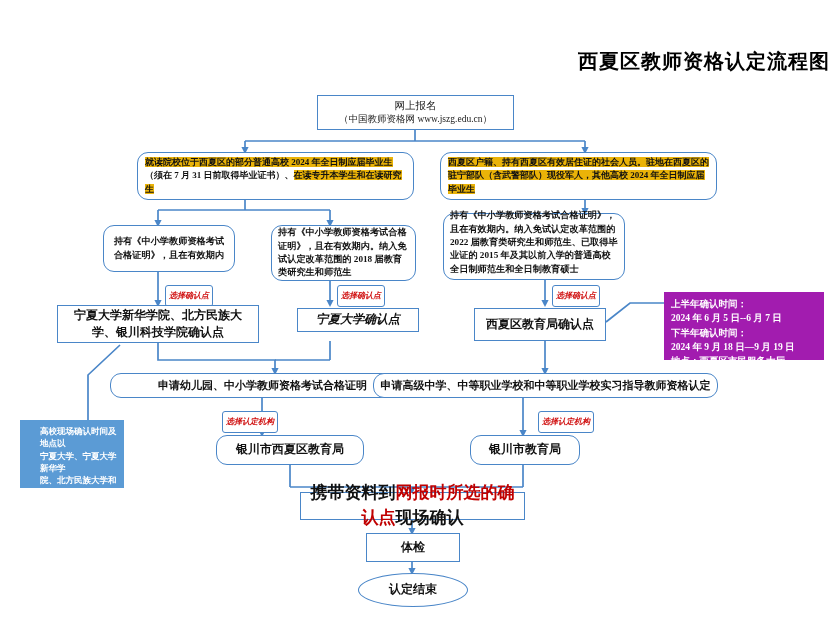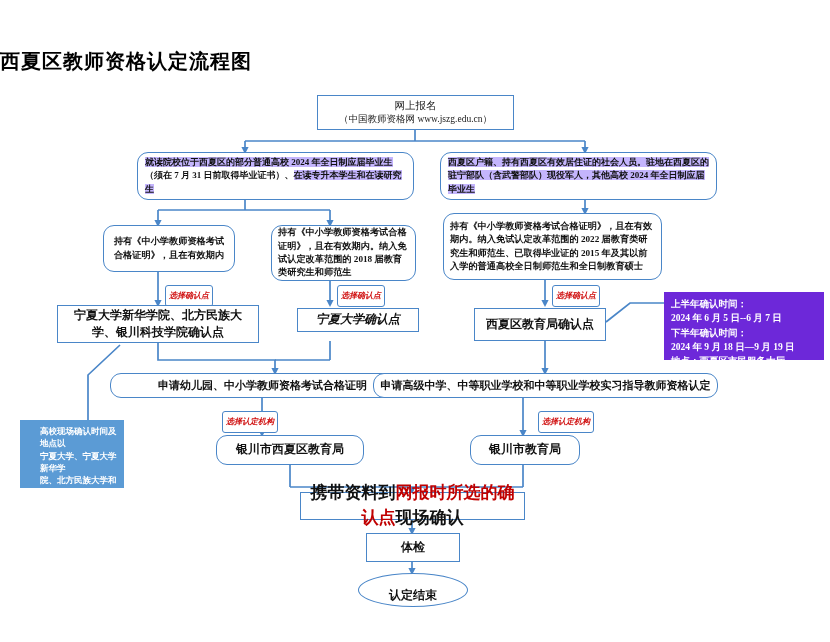--- a/index.html
+++ b/index.html
@@ -11,43 +11,43 @@
   }
   #stage{position:relative;width:830px;height:642px;}
   svg#wires{position:absolute;left:0;top:0;width:830px;height:642px;pointer-events:none;}
 
   .node{position:absolute;box-sizing:border-box;display:flex;align-items:center;
         justify-content:center;text-align:center;border:1px solid #4a86c8;
         background:#ffffff;color:#111;line-height:1.45;}
   .node .inner{padding:2px 6px;width:100%;}
   .rounded{border-radius:11px;}
 
-  .title{position:absolute;left:0;top:48px;width:830px;text-align:left;
+  .title{position:absolute;left:0;top:48px;width:830px;text-align:right;
          font-size:20px;font-weight:bold;letter-spacing:1px;color:#000;}
 
   .start-box{font-size:10.5px;color:#1a1a1a;}
   .start-box .l1{font-weight:normal;}
   .start-box .l2{font-size:9.5px;}
 
-  .hl{background:#c4b5fd;}
+  .hl{background:#eab308;}
   .cond{font-size:9px;font-weight:bold;text-align:left;}
   .cond .inner{padding:4px 7px;}
 
   .mid{font-size:9.2px;font-weight:bold;}
   .mid .inner{padding:3px 6px;}
 
   .cp{font-size:12px;font-weight:bold;color:#111;}
   .apply{font-size:11px;font-weight:bold;}
   .bureau{font-size:12px;font-weight:bold;}
 
   .tag{position:absolute;box-sizing:border-box;border:1px solid #4a86c8;
        background:#fff;color:#d01010;font-size:8px;font-weight:bold;
        border-radius:3px;padding:5px 3px;white-space:nowrap;line-height:1.2;font-style:italic;}
 
-  .note{position:absolute;box-sizing:border-box;background:#6d28d9;
+  .note{position:absolute;box-sizing:border-box;background:#a21caf;
         color:#ffffff;font-size:9.5px;line-height:1.5;padding:5px 7px;
         border:none;}
   .note.left{background:#5b9bd5;font-weight:bold;text-align:left;}
   .note .hdr{font-weight:bold;}
   .note.right{font-weight:bold;text-align:left;}
 
   .red{color:#c00000;}
   .ellipse{border-radius:50%;}
 </style>
 </head>
@@ -129,21 +129,21 @@
   </div>
 
   <div class="node rounded mid" style="left:103px;top:225px;width:132px;height:47px;text-align:center;">
     <div class="inner">持有《中小学教师资格考试合格证明》，且在有效期内</div>
   </div>
 
   <div class="node rounded mid" style="left:271px;top:225px;width:145px;height:56px;text-align:left;">
     <div class="inner">持有《中小学教师资格考试合格证明》，且在有效期内。纳入免试认定改革范围的 2018 届教育类研究生和师范生</div>
   </div>
 
-  <div class="node rounded mid" style="left:443px;top:213px;width:219px;height:67px;text-align:left;">
+  <div class="node rounded mid" style="left:443px;top:213px;width:182px;height:67px;text-align:left;align-items:flex-end;">
     <div class="inner">持有《中小学教师资格考试合格证明》，且在有效期内。纳入免试认定改革范围的 2022 届教育类研究生和师范生、已取得毕业证的 2015 年及其以前入学的普通高校全日制师范生和全日制教育硕士</div>
   </div>
 
   <div class="tag" style="left:165px;top:285px;">选择确认点</div>
   <div class="tag" style="left:337px;top:285px;">选择确认点</div>
   <div class="tag" style="left:552px;top:285px;">选择确认点</div>
 
   <div class="node cp" style="left:57px;top:305px;width:202px;height:38px;">
     <div class="inner">宁夏大学新华学院、北方民族大学、银川科技学院确认点</div>
   </div>
@@ -193,17 +193,17 @@
   <div class="node" style="left:300px;top:492px;width:225px;height:28px;font-size:17px;font-weight:bold;">
     <div class="inner">
       <span>携带资料到</span><span class="red">网报时所选的确认点</span><span>现场确认</span>
     </div>
   </div>
 
   <div class="node" style="left:366px;top:533px;width:94px;height:29px;font-size:12px;font-weight:bold;">
     <div class="inner">体检</div>
   </div>
 
-  <div class="node ellipse" style="left:358px;top:573px;width:110px;height:34px;font-size:12px;font-weight:bold;align-items:flex-end;">
+  <div class="node ellipse" style="left:358px;top:573px;width:110px;height:34px;font-size:12px;font-weight:bold;">
     <div class="inner">认定结束</div>
   </div>
 
 </div>
 
 </body></html>

